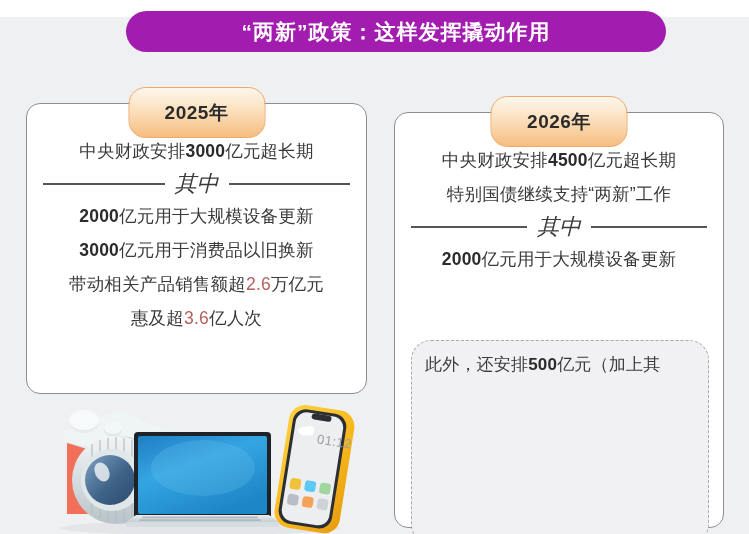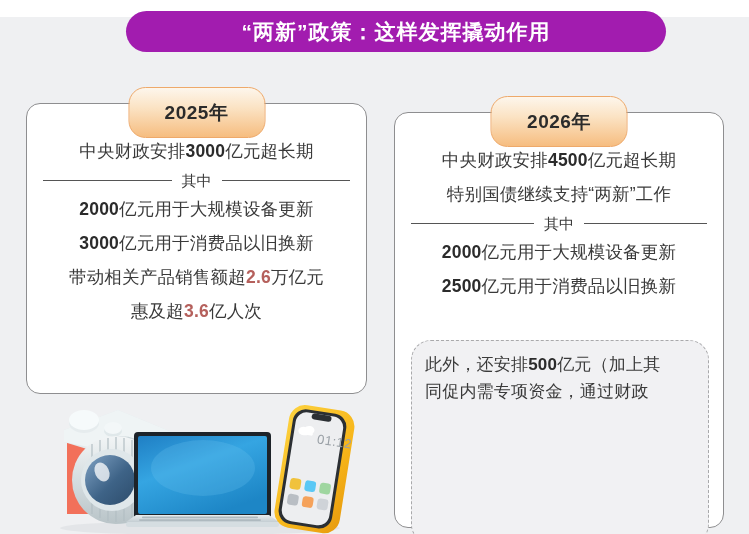--- a/index.html
+++ b/index.html
@@ -112,40 +112,41 @@
   }
   .line {
     text-align: center;
     font-size: 17.5px;
     color: #3a3a3a;
     line-height: 34px;
     white-space: nowrap;
     letter-spacing: 0.2px;
   }
   .line b { font-weight: bold; color: #2b2b2b; }
-  .line .hl { font-weight: bold; color: #b5605c; }
+  .line .hl { font-weight: normal; color: #b5605c; }
 
   
   .divider-row {
     display: flex;
     align-items: center;
     justify-content: center;
     margin: 5px 2px 4px 2px;
     gap: 10px;
   }
   .divider-row .rule {
     flex: 1 1 auto;
     height: 1.4px;
     background: #555;
   }
   .divider-row .divider-label {
-    font-size: 15px;
+    font-size: 22px;
     color: #3a3a3a;
     white-space: nowrap;
     line-height: 1;
+    font-style: italic;
   }
 
   
   .note-box {
     position: absolute;
     left: 16px;
     top: 227px;
     width: 298px;
     height: 204px;
     border: 1.6px dashed #a9a9ab;
@@ -231,28 +232,24 @@
 
       <div class="divider-row">
         <span class="rule"></span>
         <span class="divider-label">其中</span>
         <span class="rule"></span>
       </div>
 
       <div class="line">
         <span><b>2000</b>亿元用于大规模设备更新</span>
       </div>
-      <div class="line">
-        <span><b>2500</b>亿元用于消费品以旧换新</span>
-      </div>
     </div>
 
     <div class="note-box">
       <div class="note-line"><span>此外，还安排<b>500</b>亿元（加上其</span></div>
-      <div class="note-line"><span>同促内需专项资金，通过财政</span></div>
     </div>
   </div>
 
   <svg id="illustration" viewBox="0 0 355 138">
     <defs>
       <linearGradient id="gLens" x1="0" y1="0" x2="1" y2="1">
         <stop offset="0%" stop-color="#7fa2c4"></stop>
         <stop offset="55%" stop-color="#3e6387"></stop>
         <stop offset="100%" stop-color="#2d4c6b"></stop>
       </linearGradient>

